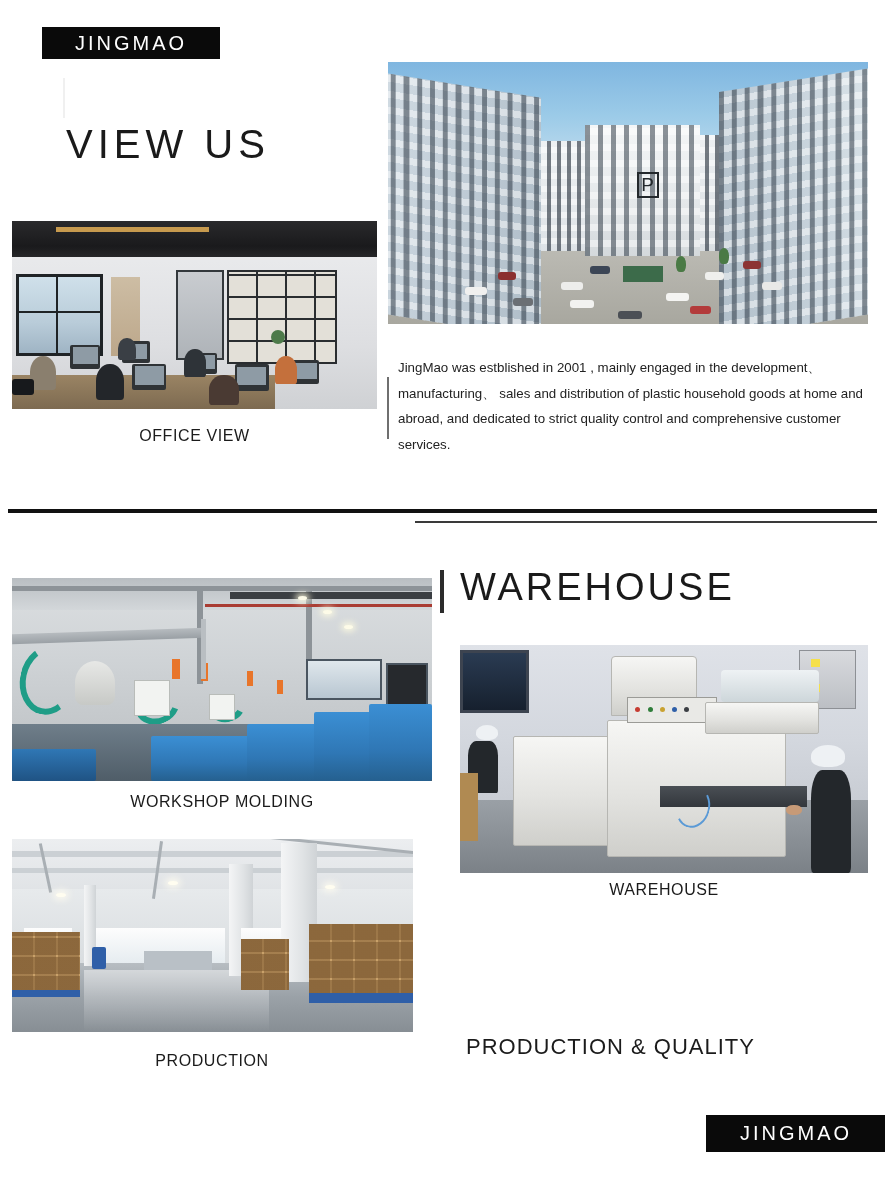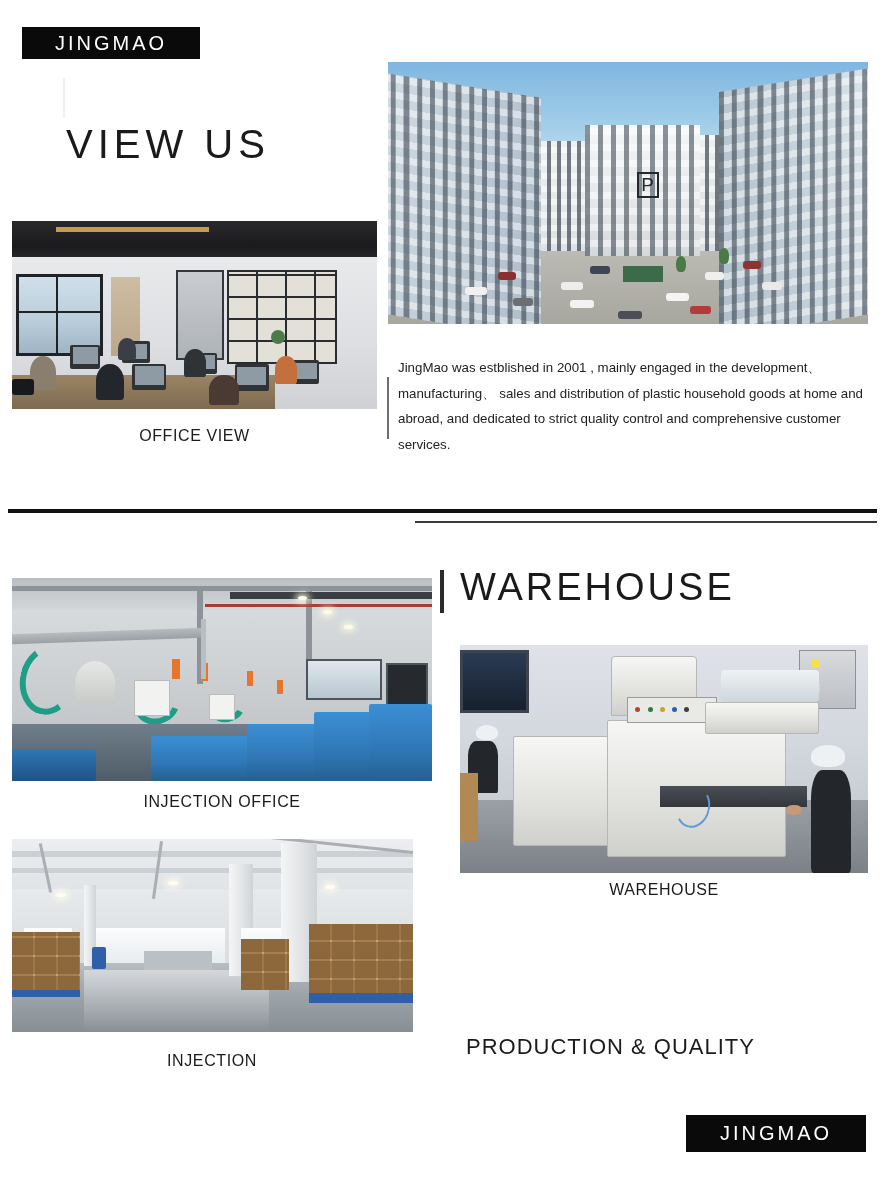--- a/index.html
+++ b/index.html
@@ -13,20 +13,21 @@
   }
 
   
   .badge {
     position:absolute;
     background:#0a0a0a;
     color:#ffffff;
     display:flex; align-items:center; justify-content:center;
     letter-spacing:3px;
     font-weight:400;
+    margin-left:20px;
   }
   #badge-top   { left:22px;  top:27px;   width:178px; height:32px; font-size:20px; }
   #badge-bot   { left:686px; top:1115px; width:180px; height:37px; font-size:20px; }
 
   
   .section-title {
     position:absolute;
     font-size:40px;
     font-weight:400;
     letter-spacing:5px;
@@ -327,21 +328,21 @@
   <div class="m-win" style="left:89%; top:42%; width:10%; height:22%; background:#26292d;"></div>
 
   <div class="lyr m-floor"></div>
   <div class="m-machine" style="left:33%; top:78%; width:26%; height:22%;"></div>
   <div class="m-machine" style="left:56%; top:72%; width:20%; height:28%;"></div>
   <div class="m-machine" style="left:72%; top:66%; width:17%; height:34%;"></div>
   <div class="m-machine" style="left:85%; top:62%; width:15%; height:38%;"></div>
   <div class="m-machine" style="left:0%; top:84%; width:20%; height:16%; background:linear-gradient(180deg,#2f77b5,#1f5384);"></div>
 </div>
 
-<div class="caption" id="cap-injection">INJECTION OFFICE</div>
+<div class="caption" id="cap-injection">WORKSHOP MOLDING</div>
 
 <div class="photo" id="photo-packing">
   <div class="lyr p-wall"></div>
   <div class="lyr p-floor"></div>
   <div class="lyr p-win"></div>
 
   <div class="p-elec" style="left:83%; top:2%; width:14%; height:26%;"></div>
   <div class="p-warn" style="left:86%; top:6%; width:9px; height:8px;"></div>
   <div class="p-warn" style="left:86%; top:17%; width:9px; height:8px;"></div>
 
@@ -395,19 +396,19 @@
 
   <div class="w-boxes" style="left:0%; top:48%; width:17%; height:32%;"></div>
   <div class="w-pallet" style="left:0%; top:78%; width:17%; height:4%;"></div>
   <div class="w-boxes" style="left:57%; top:52%; width:12%; height:26%;"></div>
   <div class="w-boxes" style="left:74%; top:44%; width:26%; height:38%;"></div>
   <div class="w-pallet" style="left:74%; top:80%; width:26%; height:5%;"></div>
   <div class="lyr" style="left:20%; top:56%; width:14px; height:22px; background:#2f5fa8; border-radius:2px;"></div>
   <div class="lyr" style="left:33%; top:58%; width:17%; height:10%; background:#b9c0c6;"></div>
 </div>
 
-<div class="caption" id="cap-warehouse">INJECTION</div>
+<div class="caption" id="cap-warehouse">PRODUCTION</div>
 
 <div class="caption" id="cap-production">PRODUCTION &amp; QUALITY</div>
 
 <div class="badge" id="badge-bot">
   <span>JINGMAO</span>
 </div>
 
 </body></html>

